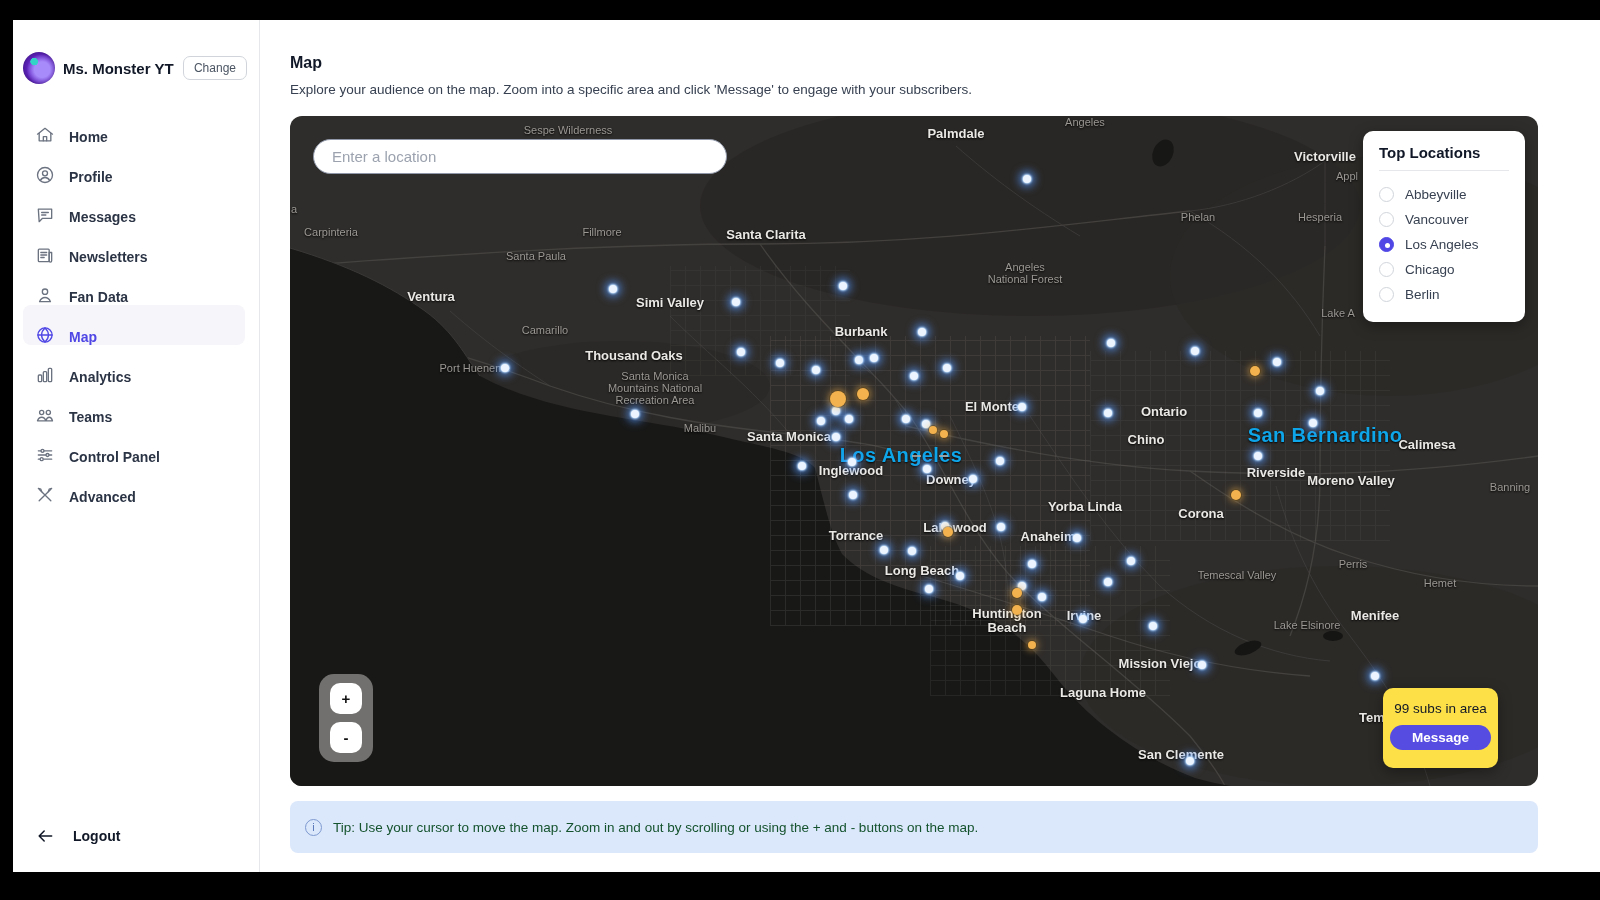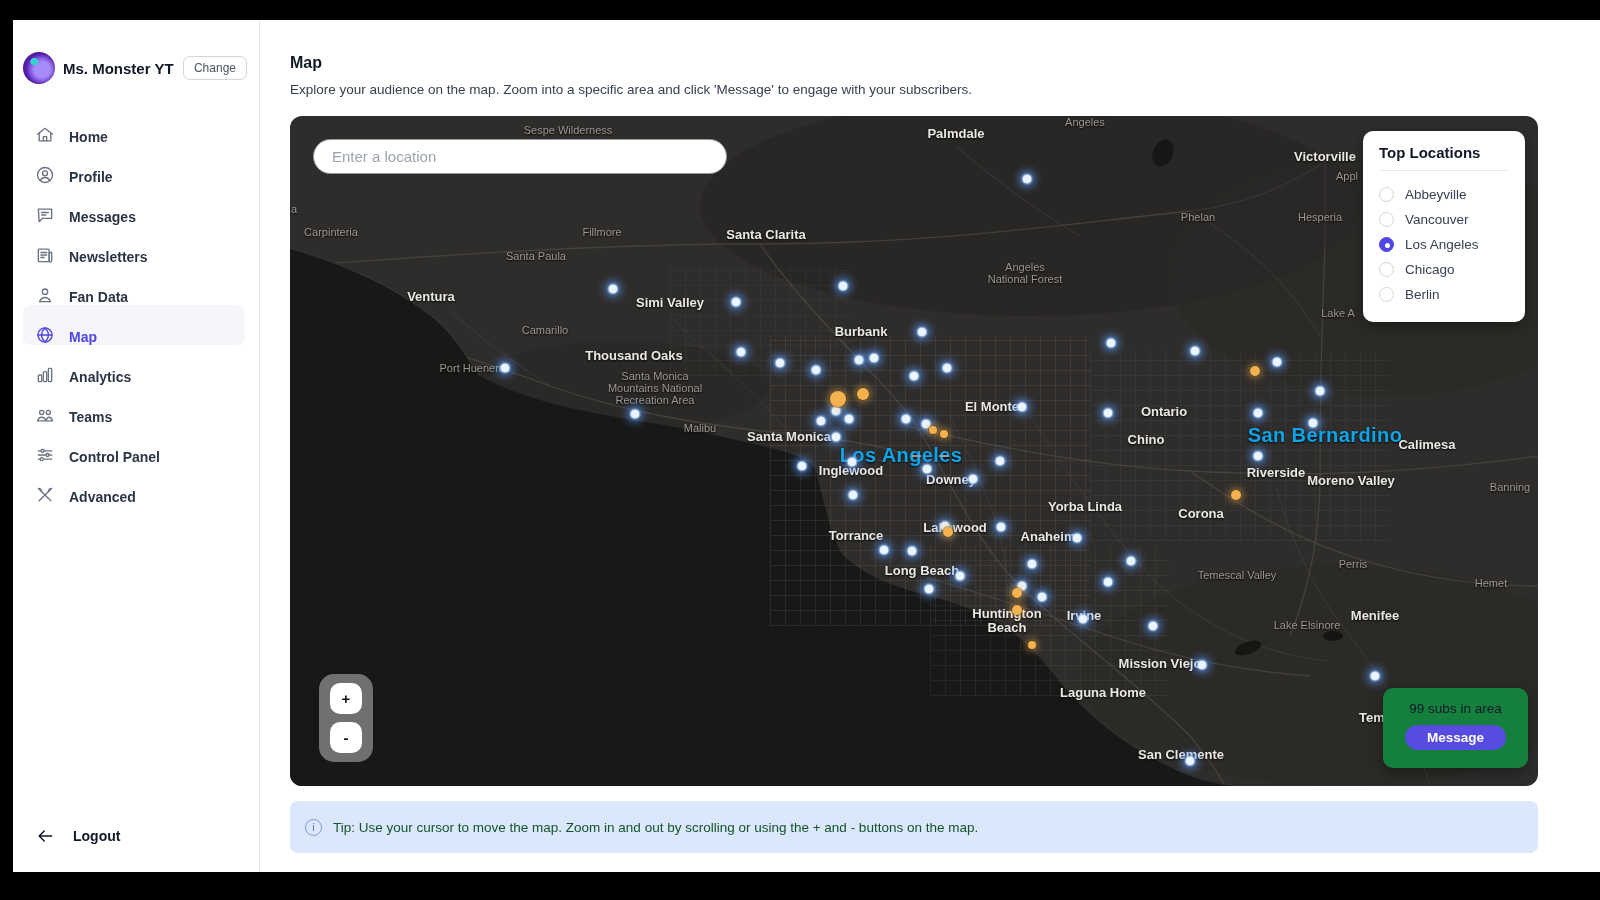--- a/index.html
+++ b/index.html
@@ -51,21 +51,21 @@
   .panel hr { border:none; border-top:1px solid #e5e7eb; margin:9px 0 11px; }
   .opt { display:flex; align-items:center; gap:11px; height:25px; cursor:pointer; }
   .radio { width:15px; height:15px; border-radius:50%; border:1.5px solid #d1d5db; background:#fff; flex:0 0 15px; position:relative; }
   .opt.selected .radio { border-color:#4f46e5; background:#4f46e5; }
   .opt.selected .radio::after { content:""; position:absolute; left:4.5px; top:4.5px; width:5px; height:5px; border-radius:50%; background:#fff; }
   .opt-label { font-size:13.5px; color:#374151; }
 
   .zoomctl { position:absolute; left:29px; top:558px; width:54px; border-radius:15px; background:rgba(130,128,126,.85); padding:9px 0; display:flex; flex-direction:column; align-items:center; gap:8px; z-index:20; }
   .zoombtn { width:32px; height:31px; border-radius:10px; border:none; background:#fff; font-size:15px; font-weight:700; color:#111; cursor:pointer; line-height:1; }
 
-  .subs-card { position:absolute; left:1093px; top:572px; width:145px; height:80px; background:#15803d; border-radius:10px; box-shadow:0 4px 14px rgba(0,0,0,.35); z-index:20; text-align:center; padding-top:13px; }
+  .subs-card { position:absolute; left:1093px; top:572px; width:115px; height:80px; background:#fde047; border-radius:10px; box-shadow:0 4px 14px rgba(0,0,0,.35); z-index:20; text-align:center; padding-top:13px; }
   .subs-count { font-size:13.5px; color:#111827; }
   .msg-btn { margin-top:9px; width:101px; height:25px; border:none; border-radius:13px; background:#564ce2; color:#fff; font-size:13.5px; font-weight:700; cursor:pointer; }
 
   
   .tipbar { margin-top:15px; width:1248px; height:52px; background:#dbe7fb; border-radius:8px; display:flex; align-items:center; gap:11px; padding:0 15px; }
   .info-icon { width:17px; height:17px; border-radius:50%; border:1.5px solid #7e9ad0; color:#5877b8; font-size:11px; display:flex; align-items:center; justify-content:center; flex:0 0 17px; }
   .tip-text { font-size:13.5px; color:#14532d; }
 </style>
 </head>
 <body>
@@ -251,21 +251,21 @@
           <span class="map-label c" style="left: 911px; top: 398px;">Corona</span>
           <span class="map-label c" style="left: 1137px; top: 329px;">Calimesa</span>
           <span class="map-label s" style="left: 1220px; top: 371px;">Banning</span>
           <span class="map-label c" style="left: 795px; top: 391px;">Yorba Linda</span>
           <span class="map-label c" style="left: 665px; top: 412px;">Lakewood</span>
           <span class="map-label c" style="left: 566px; top: 420px;">Torrance</span>
           <span class="map-label c" style="left: 758px; top: 421px;">Anaheim</span>
           <span class="map-label c" style="left: 632px; top: 455px;">Long Beach</span>
           <span class="map-label s" style="left: 947px; top: 459px;">Temescal Valley</span>
           <span class="map-label s" style="left: 1063px; top: 448px;">Perris</span>
-          <span class="map-label s" style="left: 1201px; top: 467px;">Hemet</span>
+          <span class="map-label s" style="left: 1150px; top: 467px;">Hemet</span>
           <span class="map-label c" style="left: 717px; top: 505px;">Huntington
 Beach</span>
           <span class="map-label c" style="left: 794px; top: 500px;">Irvine</span>
           <span class="map-label s" style="left: 1017px; top: 509px;">Lake Elsinore</span>
           <span class="map-label c" style="left: 1085px; top: 500px;">Menifee</span>
           <span class="map-label c" style="left: 870px; top: 548px;">Mission Viejo</span>
           <span class="map-label c" style="left: 813px; top: 577px;">Laguna Home</span>
           <span class="map-label c" style="left: 891px; top: 639px;">San Clemente</span>
           <span class="map-label c" style="left: 1082px; top: 602px;">Tem</span>
         </div>

